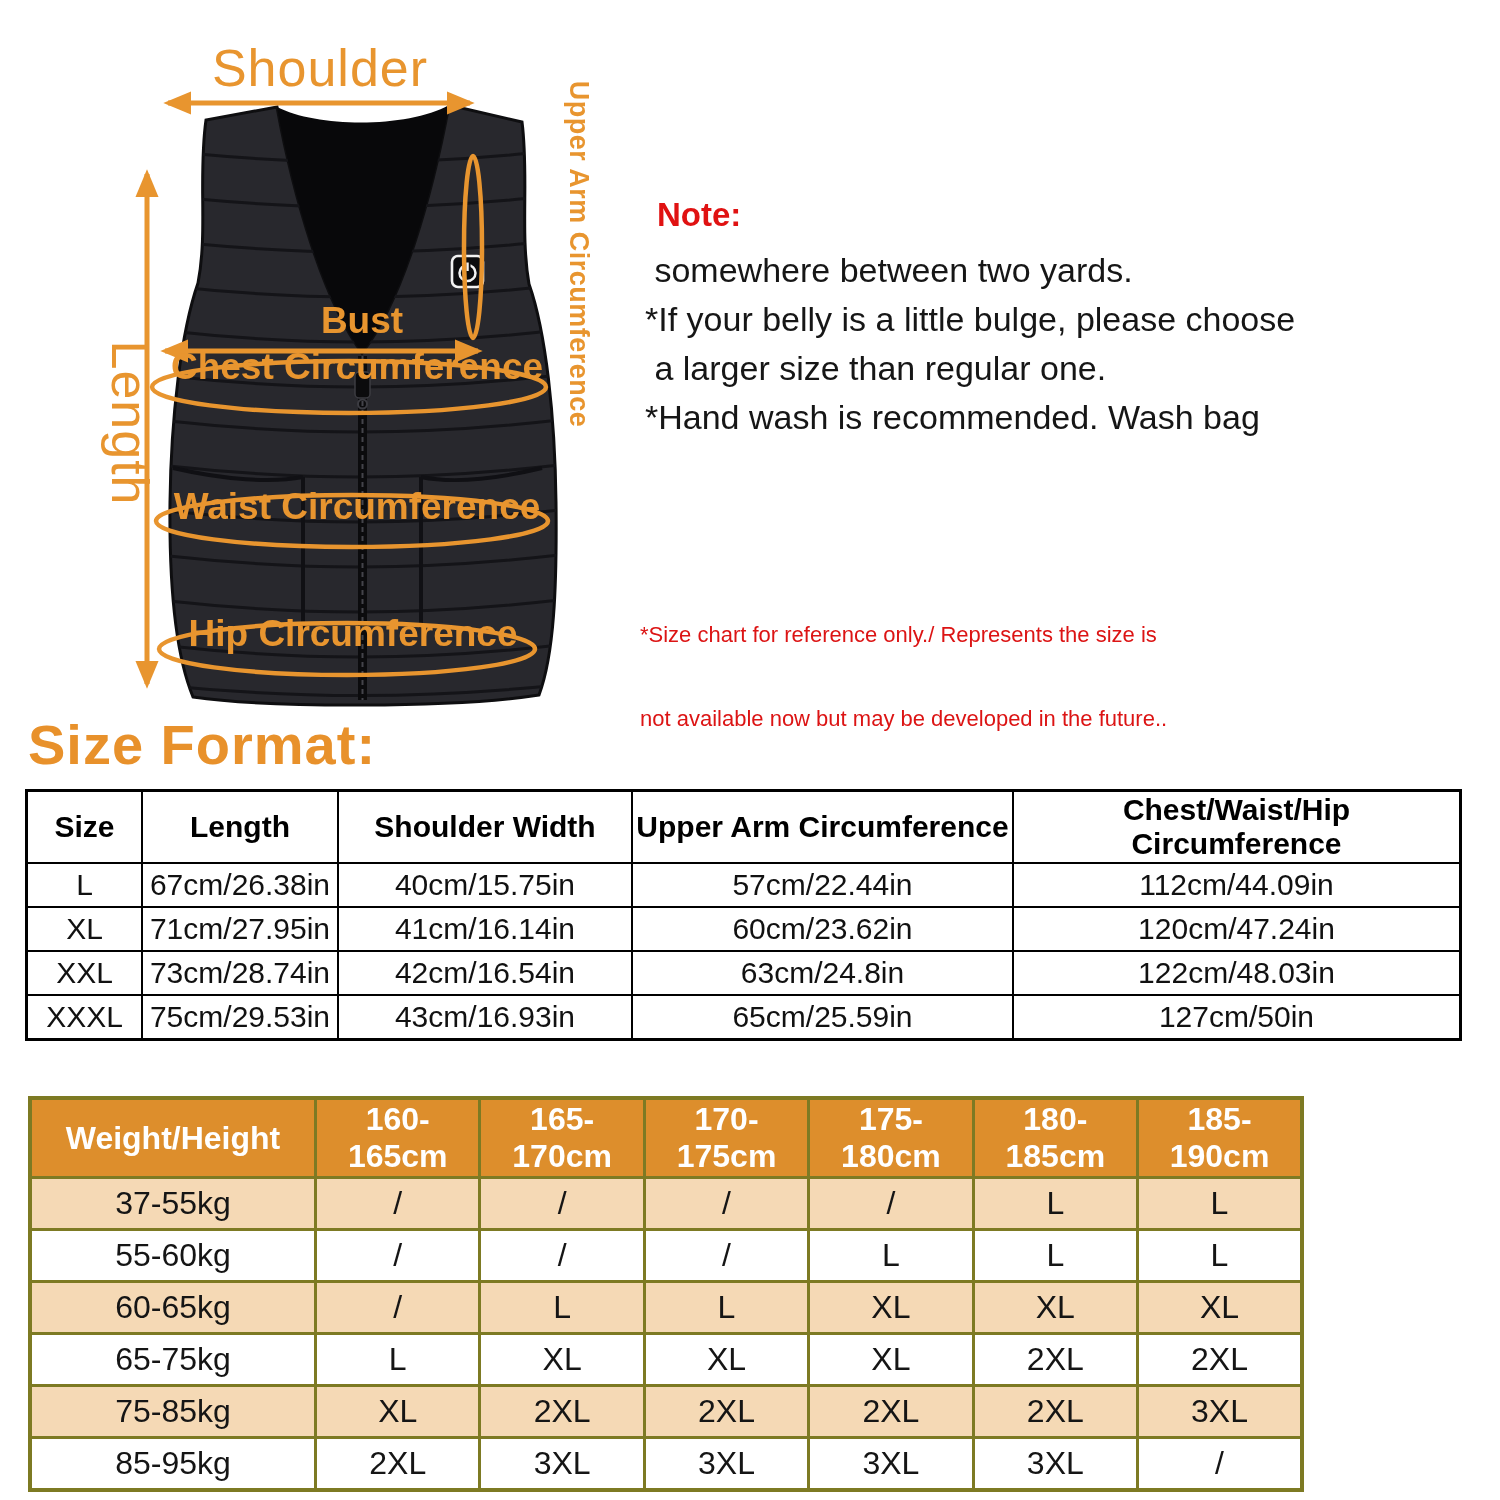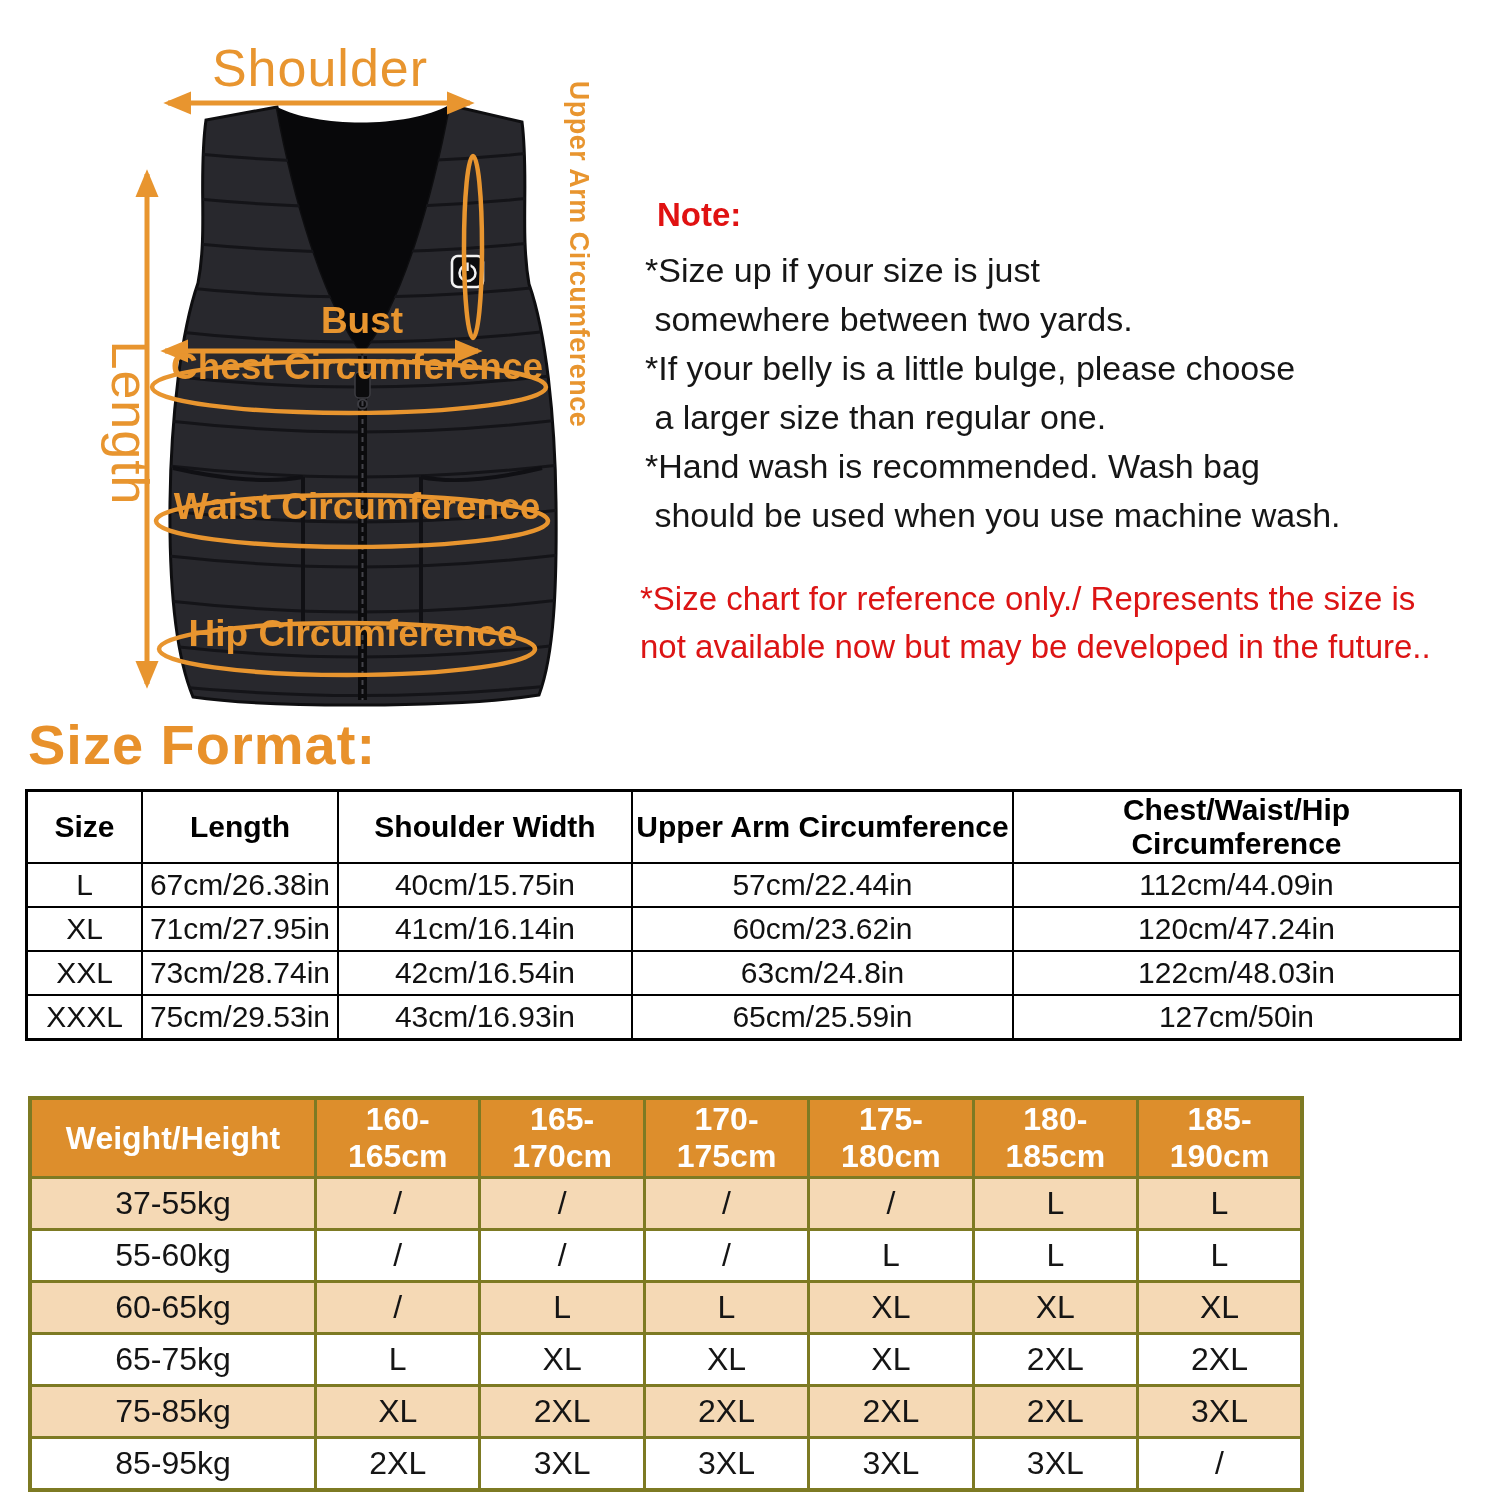--- a/index.html
+++ b/index.html
@@ -20,21 +20,21 @@
   .ann-text{fill:var(--annotation-orange);}
   .ann-big{font-size:52px;letter-spacing:1px;}
   .ann-mid{font-size:37px;font-weight:bold;}
   .ann-small{font-size:27px;font-weight:bold;letter-spacing:.5px;}
   
   #note{position:absolute;left:645px;top:196px;}
   .note-heading{font-size:33px;font-weight:bold;color:var(--note-red);margin:0 0 12px 12px;}
   .note-line{font-size:34px;line-height:49px;color:var(--text-dark);white-space:pre;}
   
   #disclaimer{position:absolute;left:640px;top:575px;}
-  #disclaimer div{font-size:33px;line-height:48px;color:var(--disclaimer-red);white-space:pre;}
+  #disclaimer div{font-size:22px;line-height:48px;color:var(--disclaimer-red);white-space:pre;margin-top:36px;}
   
   .sec-heading{position:absolute;font-size:56px;font-weight:bold;color:var(--heading-orange);letter-spacing:1px;}
   #sf-heading{left:28px;top:712px;}
   #rc-heading{left:28px;top:1014px;}
   
   table{border-collapse:collapse;position:absolute;table-layout:fixed;}
   th,td{text-align:center;vertical-align:middle;overflow:hidden;}
   #sf-table{left:25px;top:789px;width:1437px;border:3px solid var(--table1-border);}
   #sf-table th,#sf-table td{border:2px solid var(--table1-border);}
   #sf-table th{height:44px;font-size:30px;font-weight:bold;color:#000;}
@@ -129,26 +129,24 @@
       <text class="ann-text ann-small" transform="translate(570,254) rotate(90)" text-anchor="middle">Upper Arm Circumference</text>
       <text class="ann-text ann-mid" x="362" y="333" text-anchor="middle">Bust</text>
       <text class="ann-text ann-mid" x="357" y="379" text-anchor="middle">Chest Circumference</text>
       <text class="ann-text ann-mid" x="357" y="519" text-anchor="middle">Waist Circumference</text>
       <text class="ann-text ann-mid" x="353" y="646" text-anchor="middle">Hip Circumference</text>
     </g>
   </svg>
 
   <div id="note">
     <div class="note-heading">Note:</div>
-    <div class="note-line">*Size up if your size is just</div>
     <div class="note-line"> somewhere between two yards.</div>
     <div class="note-line">*If your belly is a little bulge, please choose</div>
     <div class="note-line"> a larger size than regular one.</div>
     <div class="note-line">*Hand wash is recommended. Wash bag</div>
-    <div class="note-line"> should be used when you use machine wash.</div>
   </div>
 
   <div id="disclaimer">
     <div>*Size chart for reference only./ Represents the size is</div>
     <div>not available now but may be developed in the future..</div>
   </div>
 
   <div id="sf-heading" class="sec-heading">Size Format:</div>
   <table id="sf-table">
       <thead>

